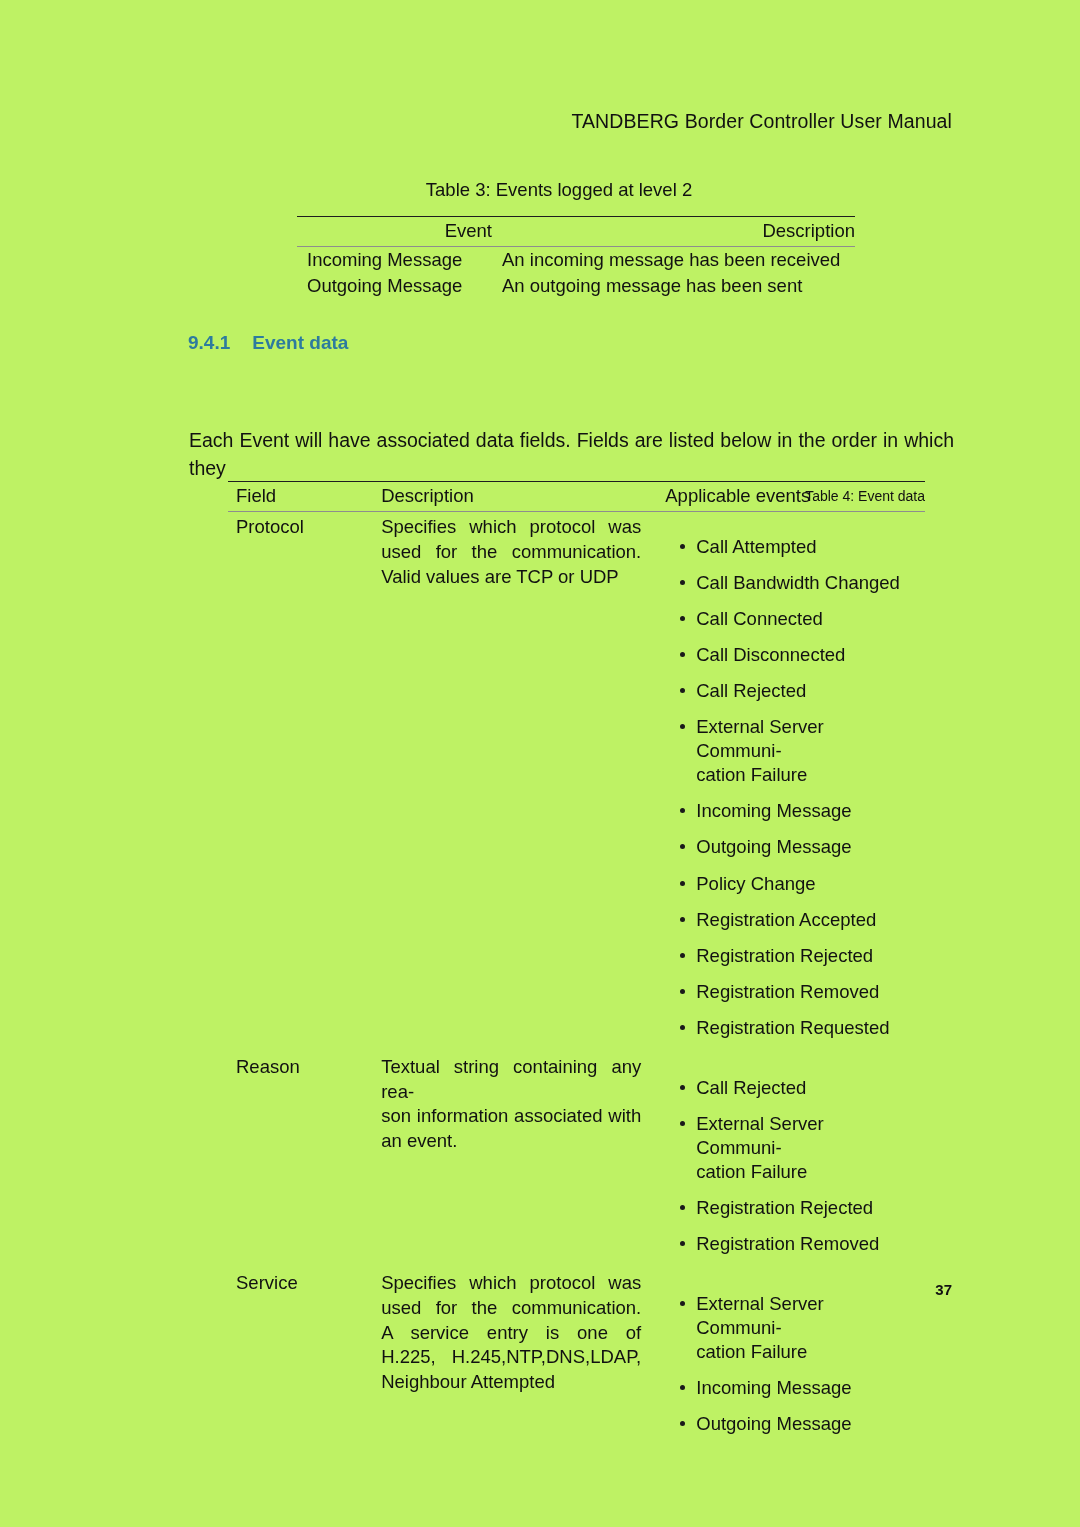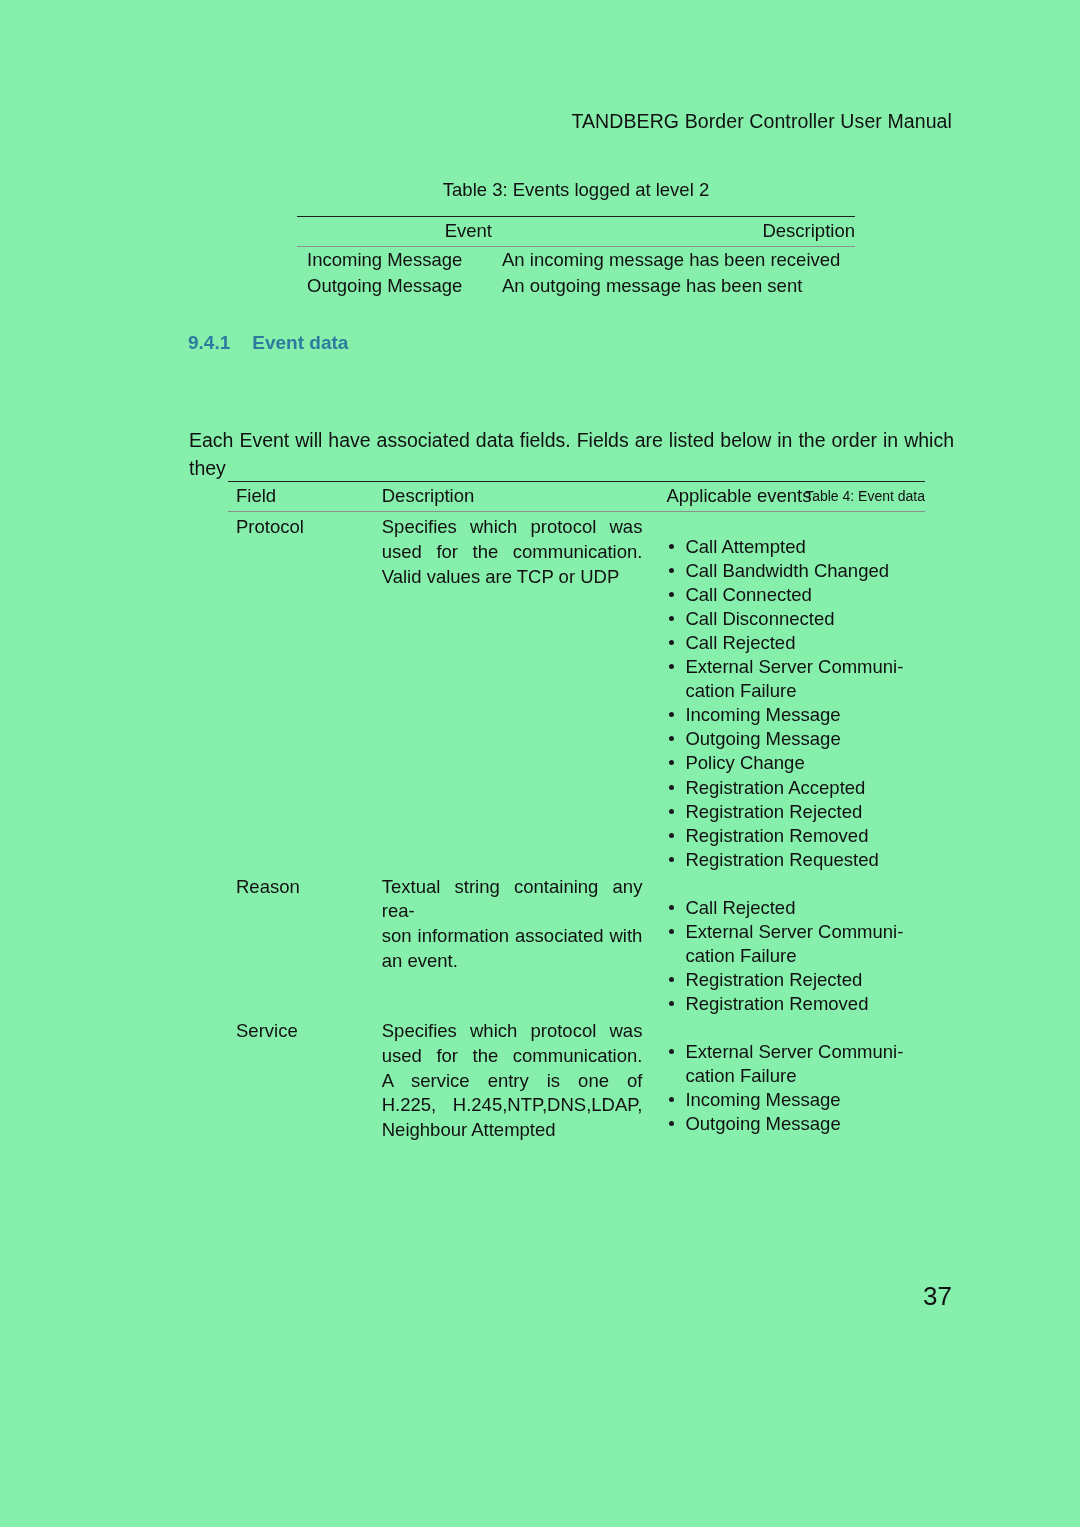--- a/index.html
+++ b/index.html
@@ -12,41 +12,41 @@
     height: 1527px;
     position: relative;
     font-family: "Liberation Sans", sans-serif;
     color: #1a1a1a;
     overflow: hidden;
   }
 
   .page {
     position: absolute;
     inset: 0;
-    background: #86efac;
+    background: #bef264;
   }
 
   
   .doc-header {
     position: absolute;
     top: 110px;
     left: 0;
     right: 128px;
     text-align: right;
     font-size: 19.5px;
     letter-spacing: 0.1px;
     color: #111;
     white-space: nowrap;
   }
 
   
   .t3-caption {
     position: absolute;
     top: 179px;
-    left: 297px;
+    left: 280px;
     width: 558px;
     text-align: center;
     font-size: 18.5px;
     color: #111;
   }
   .table3 {
     position: absolute;
     top: 216px;
     left: 297px;
     width: 558px;
@@ -159,21 +159,21 @@
   .cell-apply { }
   .bullets {
     list-style: none;
     margin: 0;
     padding: 0;
   }
   .bullets li {
     position: relative;
     padding-left: 19px;
     line-height: 1.30;
-    margin: 0;
+    margin: 12px;
   }
   .bullets li .bul {
     position: absolute;
     left: 3px;
     top: 9px;
     width: 5px;
     height: 5px;
     border-radius: 50%;
     background: #1a1a1a;
   }
@@ -192,22 +192,23 @@
   .row-gap-service td { padding-top: 20px; }
   .row-gap-msgtype td { padding-top: 20px; }
 
   
   .page-number {
     position: absolute;
     top: 1281px;
     left: 0;
     right: 128px;
     text-align: right;
-    font-size: 26px;
-    color: #111;
+    font-size: 15px;
+    color: #111;
+    font-weight: bold;
   }
 </style>
 </head>
 <body>
 
 <div class="page">
 
   <div class="doc-header">TANDBERG Border Controller User Manual</div>
 
   <div class="t3-caption">Table 3: Events logged at level 2</div>

